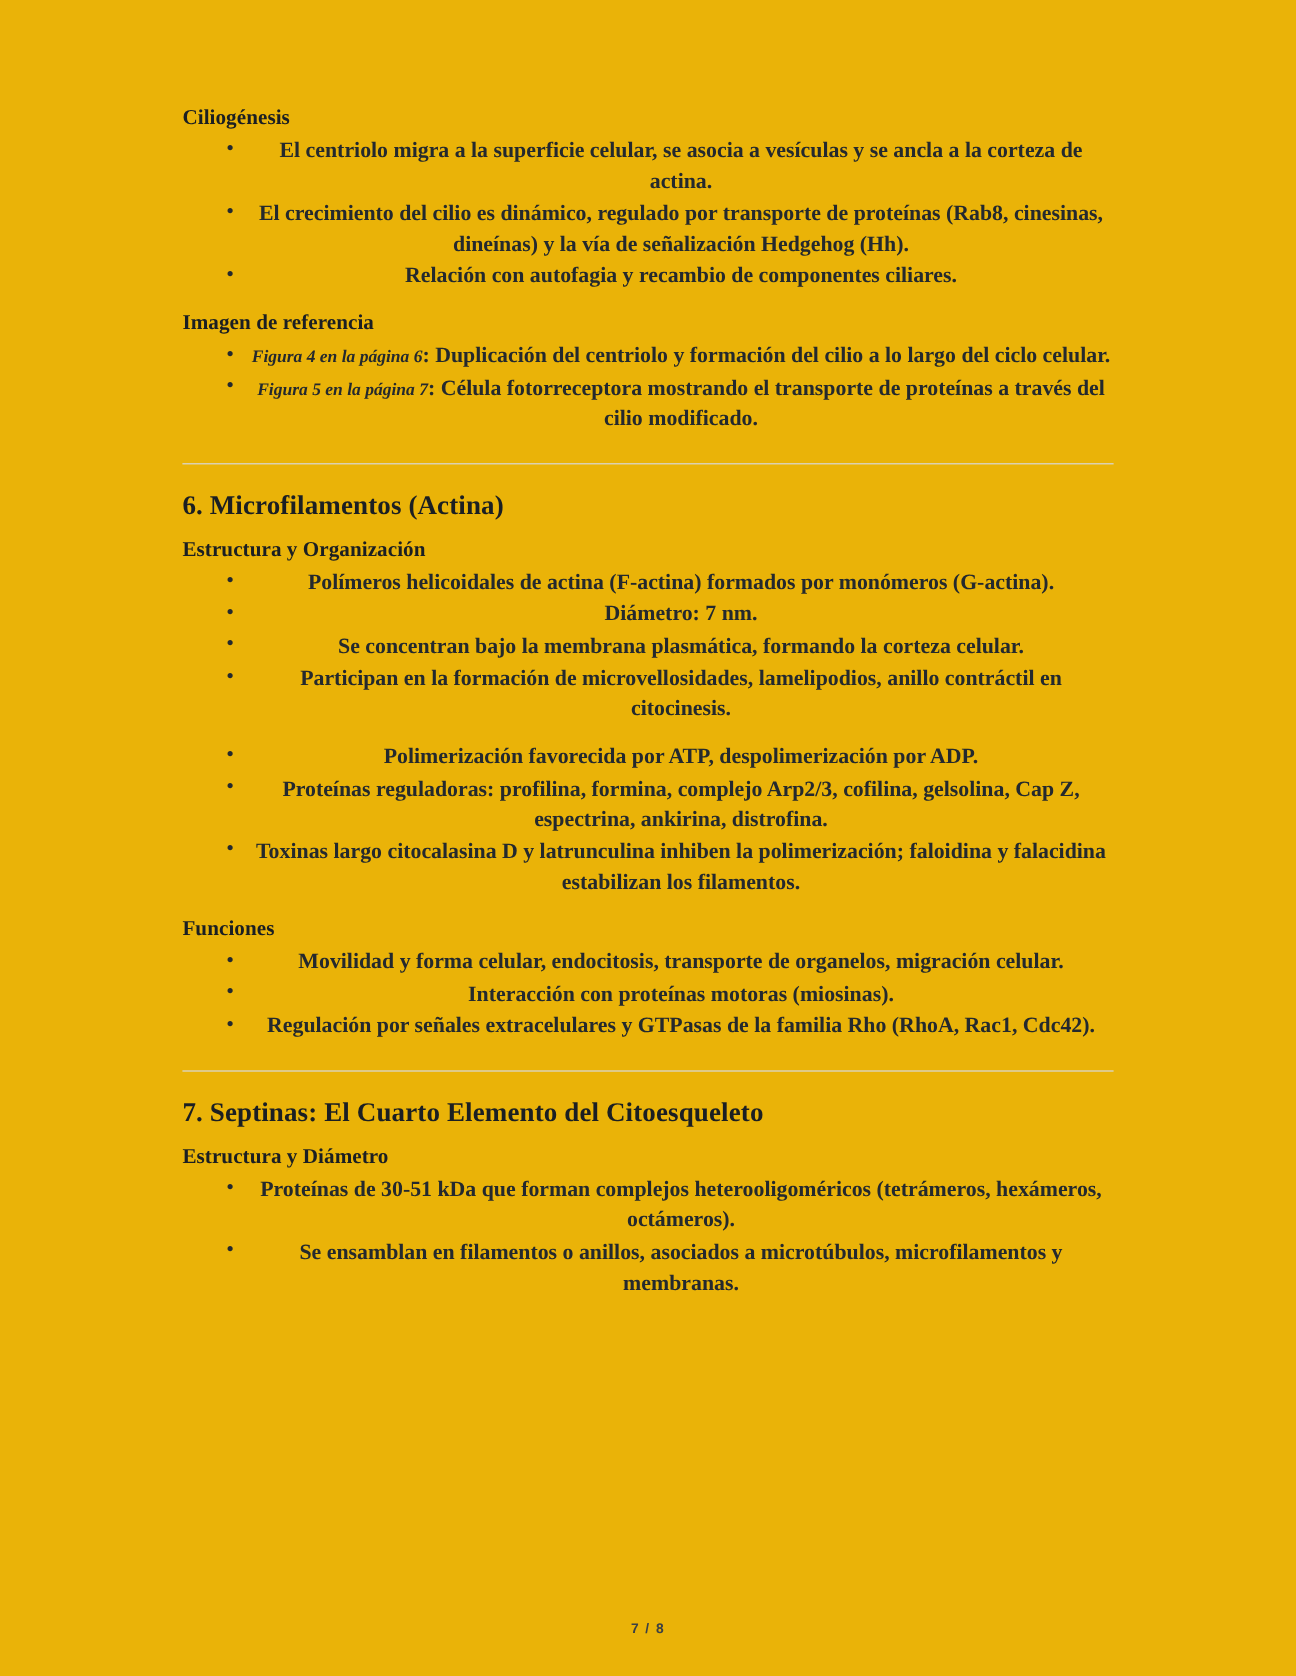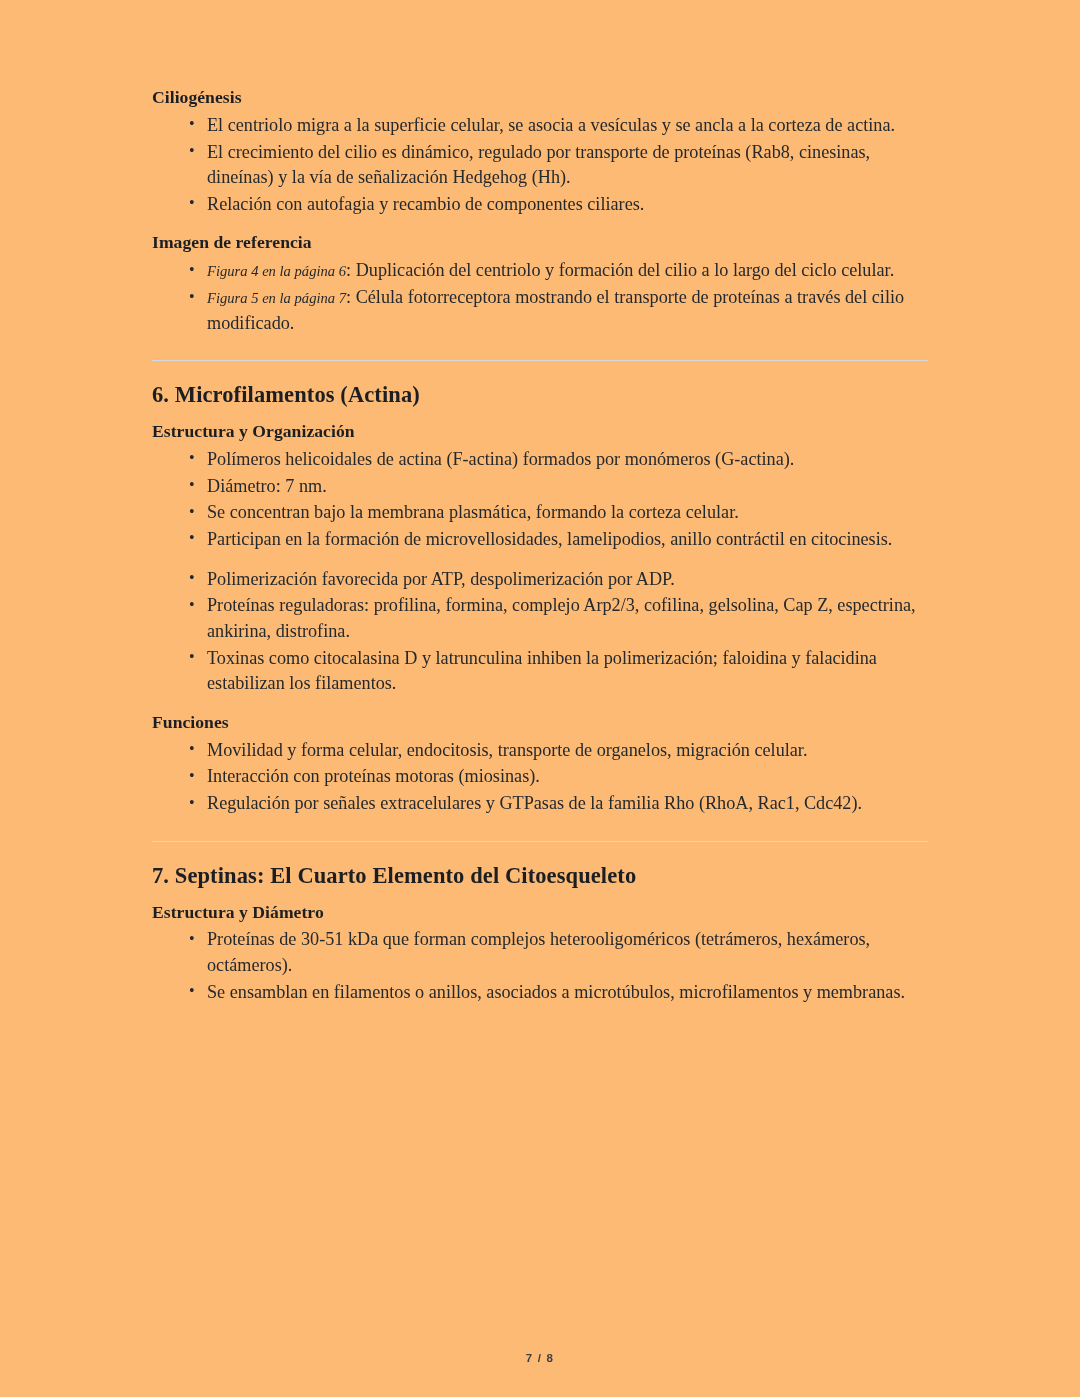--- a/index.html
+++ b/index.html
@@ -5,21 +5,21 @@
 <style>
   html, body {
     margin: 0;
     padding: 0;
     background: #ffffff;
   }
   .page {
     position: relative;
     width: 1080px;
     height: 1397px;
-    background: #fdba74;
+    background: #eab308;
     margin: 0 auto;
     box-sizing: border-box;
     font-family: "Liberation Serif", "DejaVu Serif", serif;
     color: #24292e;
     overflow: hidden;
   }
   .content {
     position: absolute;
     left: 152px;
     top: 86px;
@@ -63,21 +63,22 @@
     margin: 0;
     padding: 0;
   }
   ul.bullets > li {
     position: relative;
     padding-left: 55px;
     font-size: 18.2px;
     line-height: 1.41;
     color: #24292e;
     margin: 0 0 1px 0;
-    text-align: left;
+    text-align: center;
+    font-weight: bold;
   }
   ul.bullets > li::before {
     content: "\2022";
     position: absolute;
     left: 37px;
     top: -0.5px;
     font-size: 16px;
     color: #24292e;
     line-height: 1.56;
   }
@@ -144,21 +145,21 @@
           <li>Diámetro: 7 nm.</li>
           <li>Se concentran bajo la membrana plasmática, formando la corteza celular.</li>
           <li>Participan en la formación de microvellosidades, lamelipodios, anillo contráctil en citocinesis.</li>
         </ul>
       </div>
 
       <div class="block tight">
         <ul class="bullets">
           <li>Polimerización favorecida por ATP, despolimerización por ADP.</li>
           <li>Proteínas reguladoras: profilina, formina, complejo Arp2/3, cofilina, gelsolina, Cap Z, espectrina, ankirina, distrofina.</li>
-          <li>Toxinas como citocalasina D y latrunculina inhiben la polimerización; faloidina y falacidina estabilizan los filamentos.</li>
+          <li>Toxinas largo citocalasina D y latrunculina inhiben la polimerización; faloidina y falacidina estabilizan los filamentos.</li>
         </ul>
       </div>
 
       <div class="block last">
         <h3 class="sub-title">Funciones</h3>
         <ul class="bullets">
           <li>Movilidad y forma celular, endocitosis, transporte de organelos, migración celular.</li>
           <li>Interacción con proteínas motoras (miosinas).</li>
           <li>Regulación por señales extracelulares y GTPasas de la familia Rho (RhoA, Rac1, Cdc42).</li>
         </ul>

